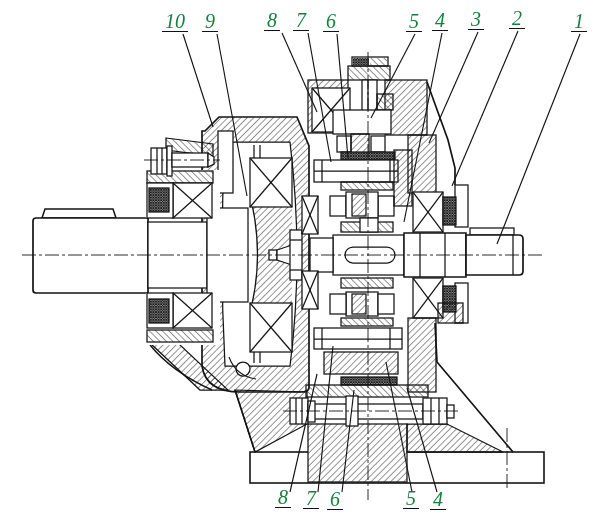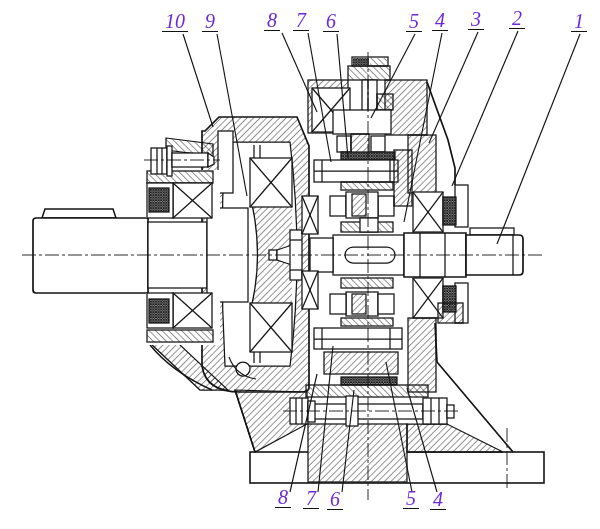--- a/index.html
+++ b/index.html
@@ -1,19 +1,19 @@
 <!DOCTYPE html>
 <html><head>
 <meta charset="utf-8">
 <style>
   html,body{margin:0;padding:0;background:#fff;}
   #stage{position:relative;width:600px;height:529px;background:#fff;overflow:hidden;
          font-family:"Liberation Serif",serif;}
   svg{position:absolute;left:0;top:0;}
-  .callout{position:absolute;font-style:italic;font-size:20px;color:#6d28d9;
+  .callout{position:absolute;font-style:italic;font-size:20px;color:#15803d;
            border-bottom:1.7px solid #111;padding:0 3px 0 3px;line-height:1.0;
            transform:translateX(-50%);}
 </style>
 </head>
 <body>
 
 <div id="stage">
 <svg width="600" height="529" viewBox="0 0 600 529">
   <defs>
     <pattern id="h1" width="4.6" height="4.6" patternUnits="userSpaceOnUse" patternTransform="rotate(45)">

